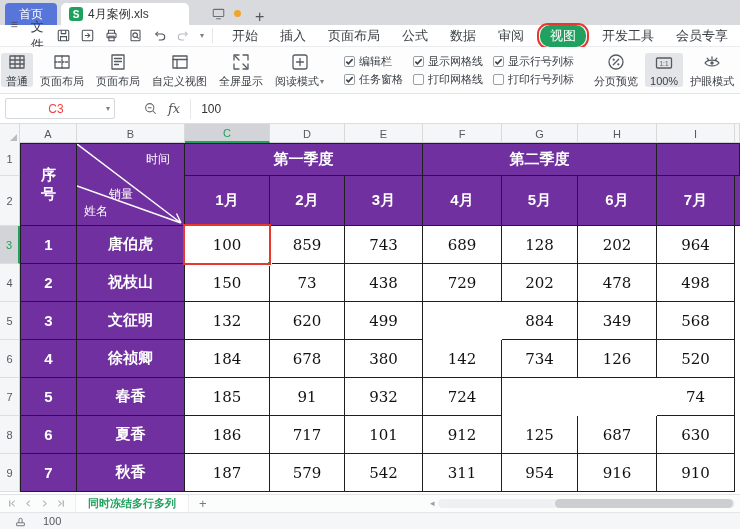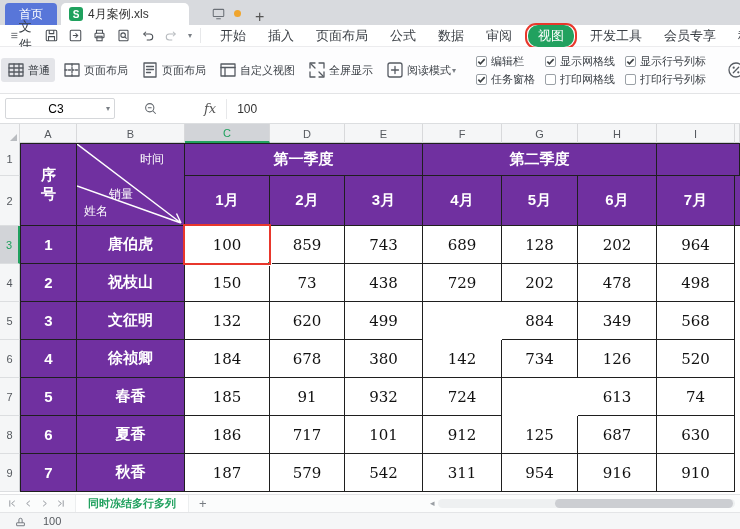--- a/index.html
+++ b/index.html
@@ -12,47 +12,47 @@
   .home-btn { margin:3px 0 0 5px; height:22px; width:52px; background:#5876d9; color:#fff; border-radius:4px 4px 0 0; display:flex; align-items:center; justify-content:center; font-size:12px; }
   .doc-tab { margin-left:4px; height:22px; width:128px; background:#fff; border-radius:5px 5px 0 0; display:flex; align-items:center; padding:0 8px; gap:5px; }
   .s-logo { width:14px; height:14px; background:#1fa15e; color:#fff; border-radius:3px; font-size:10px; font-weight:bold; display:flex; align-items:center; justify-content:center; }
   .doc-title { font-size:12px; color:#333; }
   .tab-tools { display:flex; align-items:center; gap:8px; margin-left:22px; margin-bottom:4px; color:#6b7077; }
   .dot { width:7px; height:7px; border-radius:50%; background:#f0a52d; }
   .newtab { font-size:16px; color:#555; margin-left:14px; line-height:1; }
 
   
   .menubar { position:absolute; left:0; top:25px; width:740px; height:22px; background:#fff; display:flex; align-items:center; border-bottom:1px solid #ececee; }
-  .file-btn { display:flex; align-items:center; gap:0; padding:0 8px 0 10px; color:#3a3f45; font-size:13px; }
+  .file-btn { display:flex; align-items:flex-start; gap:12px; padding:0 8px 0 10px; color:#3a3f45; font-size:13px; }
   .qat { display:flex; align-items:center; gap:9px; color:#4a4f55; padding-right:8px; border-right:1px solid #e7e8ea; }
   .menu-items { display:flex; align-items:center; margin-left:10px; gap:4px; }
   .menu-item { padding:2px 9px; font-size:13px; color:#3a3f45; white-space:nowrap; }
   .menu-item.active { background:#21a15f; color:#fff; border-radius:10px; padding:2px 10px; }
   .red-wrap { border:2px solid #e8372c; border-radius:11px; padding:0px 1px; display:inline-flex; }
 
   
   .ribbon { position:absolute; left:0; top:47px; width:740px; height:47px; background:#fdfdfe; border-bottom:1px solid #e3e4e6; display:flex; align-items:center; }
-  .rbtn { display:flex; flex-direction:row; align-items:center; justify-content:center; gap:2px; height:24px; padding:0 5px; margin:0 1px; border-radius:3px; color:#3c4147; }
+  .rbtn { display:flex; flex-direction:column; align-items:center; justify-content:center; gap:2px; height:34px; padding:0 5px; margin:0 1px; border-radius:3px; color:#3c4147; }
   .rbtn.active { background:#e4e5e9; }
   .rbtn .ric { color:#565b62; height:20px; display:flex; align-items:center; }
   .rbtn .rlb { font-size:11px; white-space:nowrap; display:flex; align-items:center; gap:1px; }
   .caret { font-size:8px; color:#7a7f85; }
   .vsep { width:1px; height:34px; background:#e6e7e9; margin:0 5px; }
   .chkgrid { display:grid; grid-template-rows:16px 16px; grid-auto-flow:column; grid-template-columns:auto auto auto; column-gap:10px; row-gap:2px; margin:0 4px; }
   .chk { display:flex; align-items:center; gap:4px; font-size:11px; color:#3c4147; white-space:nowrap; }
   .box { width:11px; height:11px; border:1px solid #9aa0a6; border-radius:2px; background:#fff; display:flex; align-items:center; justify-content:center; }
   .box svg { display:block; }
 
   
   .fxrow { position:absolute; left:0; top:94px; width:740px; height:30px; background:#fff; border-bottom:1px solid #dcdee0; display:flex; align-items:center; }
   .namebox { width:110px; height:21px; margin-left:5px; border:1px solid #d5d7da; border-radius:2px; display:flex; align-items:center; }
-  .namebox .nm { flex:1; text-align:center; font-size:12px; color:#000000; }
+  .namebox .nm { flex:1; text-align:center; font-size:12px; color:#ef4444; }
   .namebox .caret { margin-right:4px; }
   .fxtools { display:flex; align-items:center; gap:10px; margin-left:28px; color:#62676d; }
-  .fx { font-family:"DejaVu Serif", serif; font-style:italic; font-size:13px; color:#555;margin-left:36px; }
+  .fx { font-family:"DejaVu Serif", serif; font-style:italic; font-size:13px; color:#555; }
   .fval { margin-left:10px; padding-left:10px; border-left:1px solid #e7e8ea; height:20px; display:flex; align-items:center; font-size:12px; color:#333; flex:1; }
 
   
   .colhdr { position:absolute; left:0; top:124px; width:740px; height:19px; display:flex; background:#f5f6f7; border-bottom:1px solid #cfd1d4; }
   .ch { border-right:1px solid #d8d9db; display:flex; align-items:center; justify-content:center; font-size:11px; color:#55595e; height:19px; }
   .ch.corner { background:#f5f6f7; position:relative; }
   .ch.corner::after { content:""; position:absolute; right:2px; bottom:2px; border-style:solid; border-width:0 0 7px 7px; border-color:transparent transparent #b9bcc0 transparent; }
   .ch.selected { background:#d2d4d8; color:#1fa15e; border-bottom:2px solid #21a15f; }
 
   
@@ -63,21 +63,21 @@
   .rh.selected { background:#d2d4d8; color:#1fa15e; border-right:2px solid #21a15f; }
   .pc { background:#7030a0; color:#fff; border-right:1px solid #1f1f1f; border-bottom:1px solid #1f1f1f; display:flex; align-items:center; justify-content:center; font-weight:bold; font-size:15px; text-align:center; }
   .pc.topedge { border-top:1px solid #1f1f1f; }
   .pc.leftedge, .wc.leftedge { border-left:1px solid #1f1f1f; }
   .wc { background:#fff; border-right:1px solid #1f1f1f; border-bottom:1px solid #1f1f1f; display:flex; align-items:center; justify-content:center; font-family:"DejaVu Serif", serif; font-size:15px; color:#111; }
   .sliver { background:#fff; }
   .sliver.p { background:#7030a0; border-bottom:1px solid #1f1f1f; }
   .diag { position:relative; padding:0; }
   .diag svg { position:absolute; inset:0; }
   .dlabel { position:absolute; font-size:12px; font-weight:normal; color:#fff; }
-  .dl-time { top:7px; right:20px;padding-left:12px; }
+  .dl-time { top:7px; right:14px;padding-left:12px; }
   .dl-sales { top:42px; left:32px; }
   .dl-name { bottom:5px; left:7px; }
   .wc.sel { position:relative; }
   .wc.sel::after { content:""; position:absolute; inset:-2px; border:2px solid #e8372c; pointer-events:none; }
   .wc.sel .handle { position:absolute; right:-3px; bottom:-3px; width:5px; height:5px; background:#21a15f; border:1px solid #fff; }
 
   
   .sheetbar { position:absolute; left:0; top:494px; width:740px; height:18px; background:#fbfcfc; border-top:1px solid #e2e3e5; display:flex; align-items:center; }
   .navbtns { display:flex; align-items:center; gap:7px; padding:0 10px 0 8px; color:#8b9096; }
   .sheettab { padding:0 12px; height:18px; display:flex; align-items:center; background:#fff; color:#21a15f; font-size:11px; font-weight:bold; border-left:1px solid #eceeef; border-right:1px solid #eceeef; }
@@ -540,23 +540,20 @@
       </div>
       <div class="wc" style="grid-column:5;grid-row:7">
         <span>91</span>
       </div>
       <div class="wc" style="grid-column:6;grid-row:7">
         <span>932</span>
       </div>
       <div class="wc" style="grid-column:7;grid-row:7">
         <span>724</span>
       </div>
-      <div class="wc" style="grid-column:9;grid-row:7">
-        <span>613</span>
-      </div>
       <div class="wc" style="grid-column:10;grid-row:7">
         <span>74</span>
       </div>
       <div class="sliver" style="grid-column:11;grid-row:7"></div>
       <div class="pc leftedge" style="grid-column:2;grid-row:8">
         <span>6</span>
       </div>
       <div class="pc" style="grid-column:3;grid-row:8">
         <span>夏香</span>
       </div>

